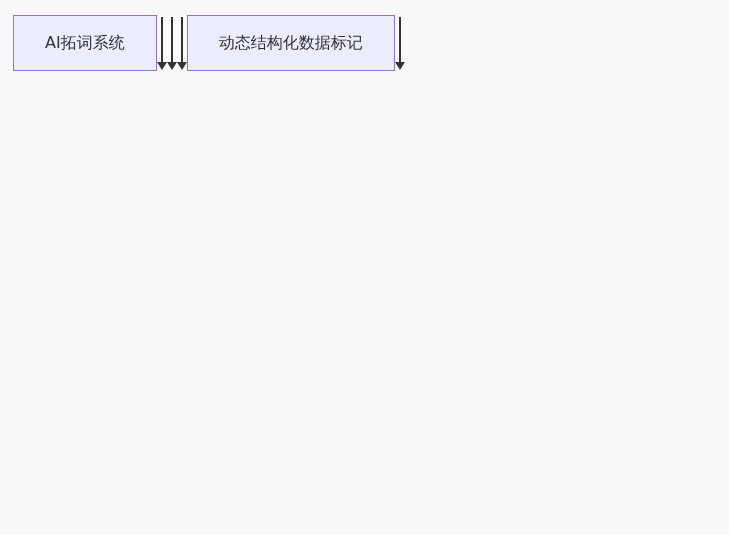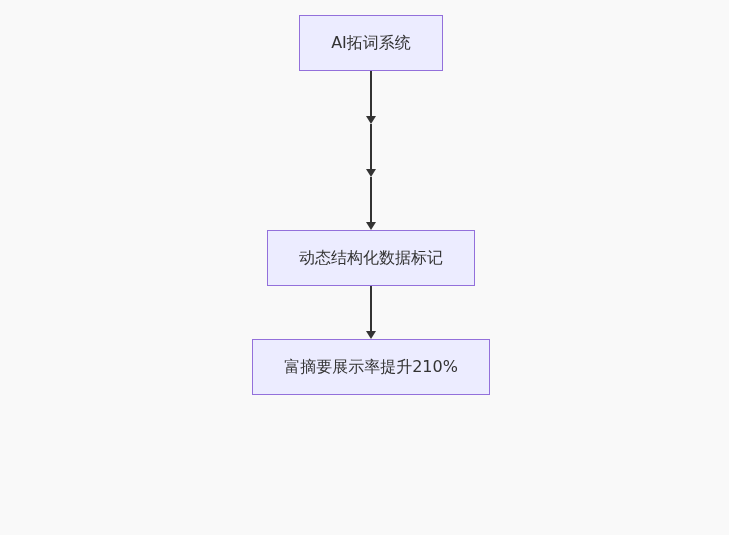--- a/index.html
+++ b/index.html
@@ -13,21 +13,21 @@
     font-family: "DejaVu Sans", "Liberation Sans", sans-serif;
     overflow: hidden;
   }
   .canvas {
     width: 729px;
     height: 535px;
     position: relative;
   }
   .flow-column {
     display: flex;
-    flex-direction: column;
+    flex-direction: row;
     align-items: center;
     padding-top: 15px;
     margin-left: 13px;   
     width: 716px;
   }
   .node {
     box-sizing: border-box;
     height: 56px;
     display: flex;
     align-items: center;
@@ -79,17 +79,14 @@
         <div class="arrow-line"></div>
         <div class="arrow-head"></div>
       </div>
       <div class="node">
         <span>动态结构化数据标记</span>
       </div>
       <div class="arrow">
         <div class="arrow-line"></div>
         <div class="arrow-head"></div>
       </div>
-      <div class="node">
-        <span>富摘要展示率提升210%</span>
-      </div>
     </div>
 </div>
 
 </body></html>

